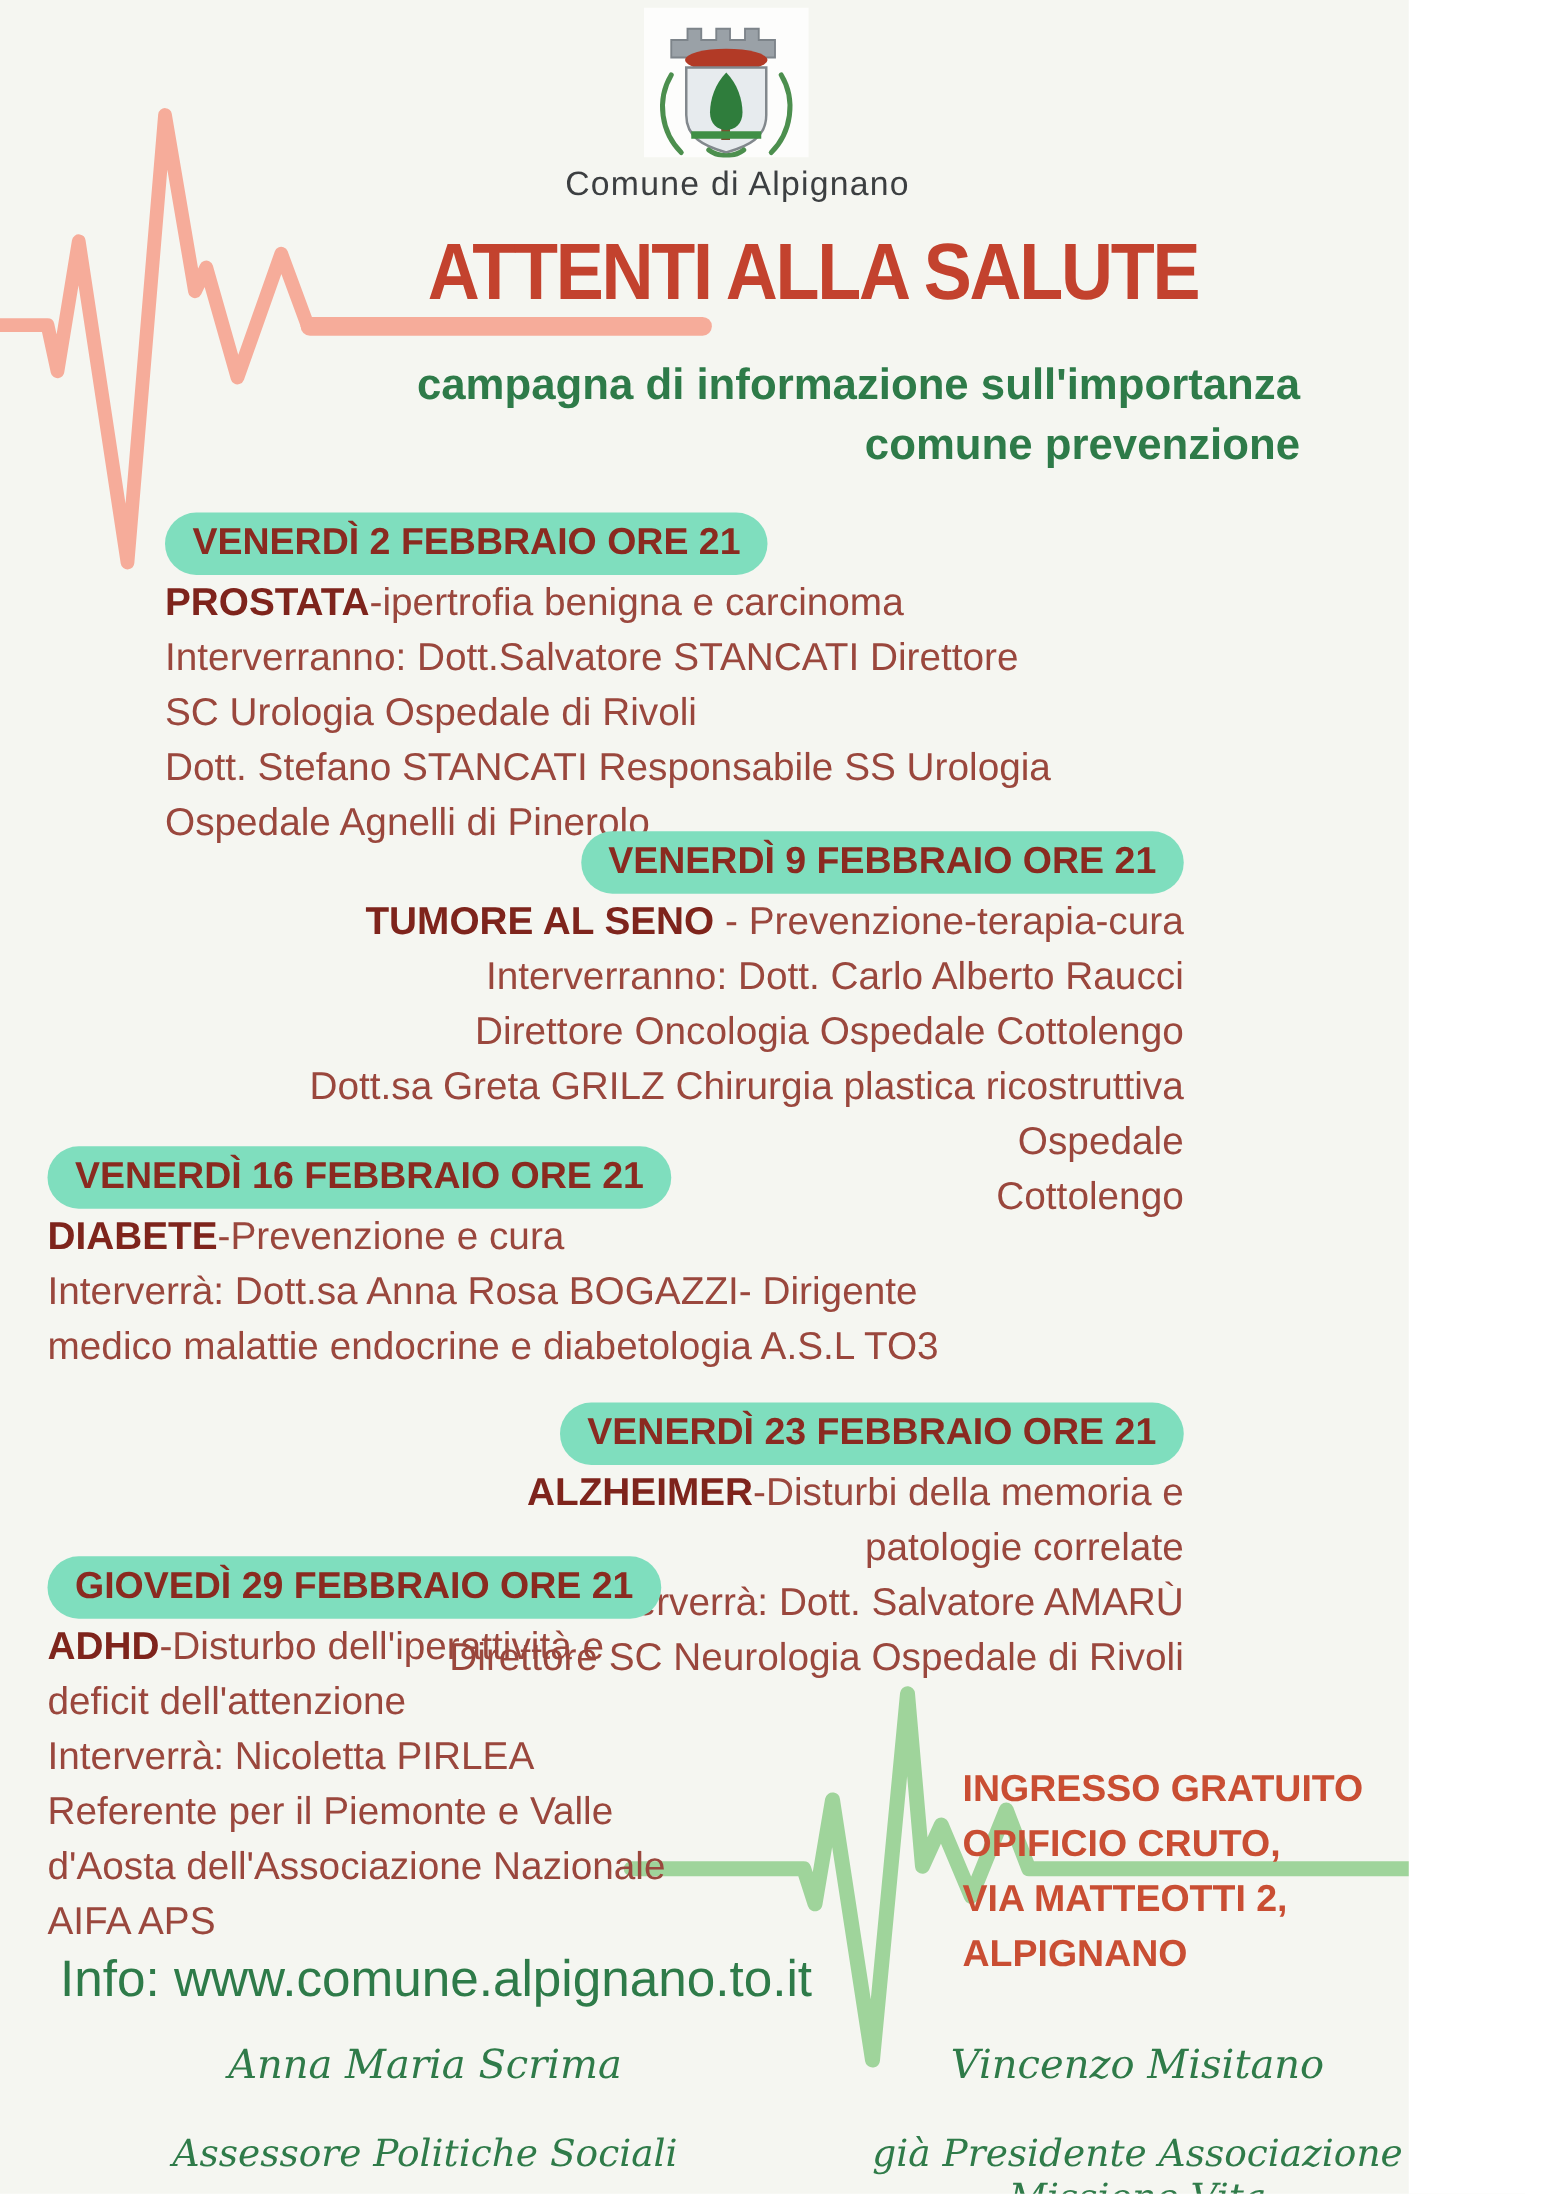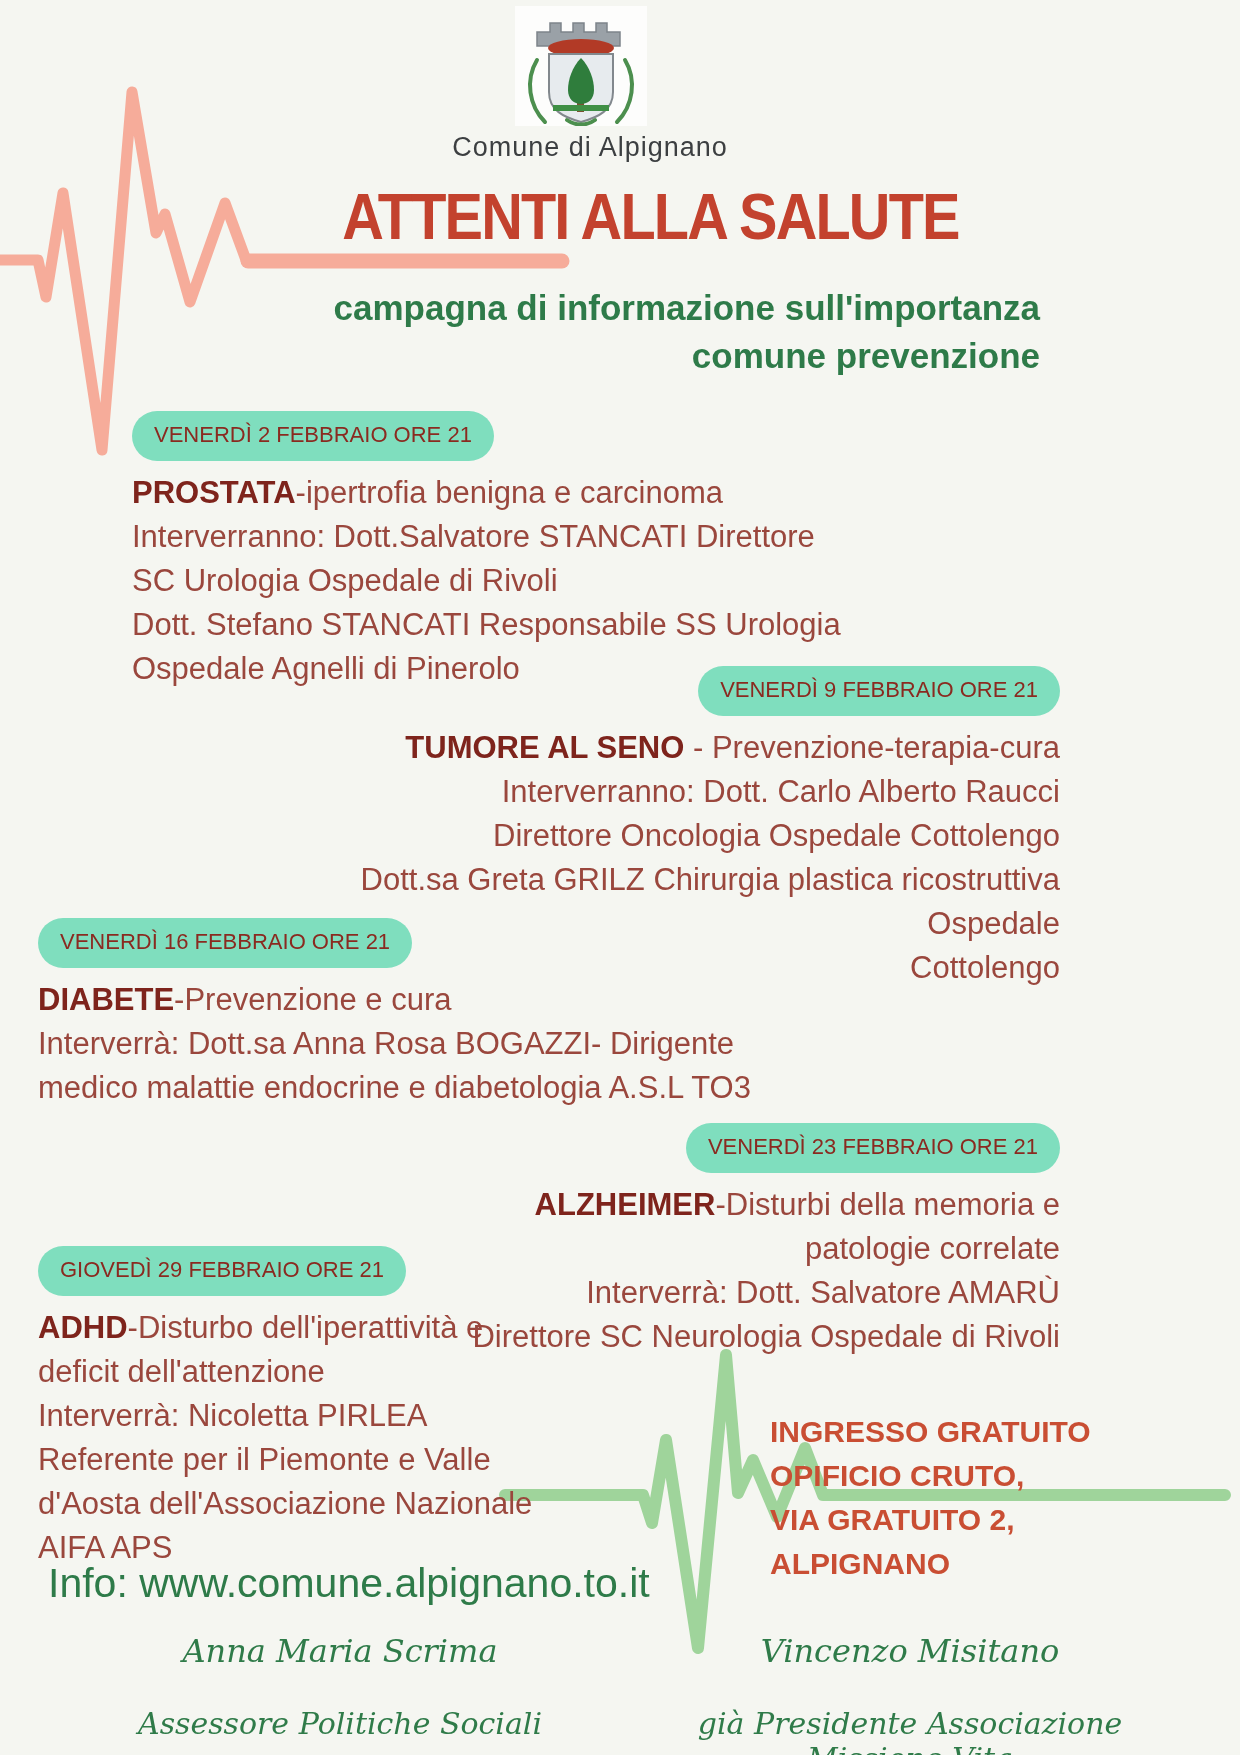--- a/index.html
+++ b/index.html
@@ -3,37 +3,37 @@
 <meta charset="utf-8">
 <style>
   :root{
     --bg:#f5f6f1; --salmon:#f6ac9a; --title-red:#c3422e; --green:#2e7b49;
     --mint:#7fdebe; --maroon:#9a473d; --maroon-dark:#7e241c; --pill-text:#8a2a20;
     --ekg-green:#9fd49b; --venue-red:#c94e33; --sig-green:#2f7b49; --ink:#3c3f41;
   }
   *{margin:0;padding:0;box-sizing:border-box;}
   html,body{width:1240px;}
   body{font-family:"Liberation Sans",sans-serif;background:#fff;}
-  .poster{position:relative;width:1240px;height:1755px;background:var(--bg);overflow:hidden;}
+  .poster{position:relative;width:1127px;height:1755px;background:var(--bg);overflow:hidden;}
   .ekg-svg{position:absolute;left:0;top:0;width:1240px;height:1755px;z-index:1;pointer-events:none;}
   .layer{position:absolute;z-index:2;}
 
   .logo{left:515px;top:6px;width:132px;height:120px;}
   .municipality{left:290px;top:132px;width:600px;text-align:center;font-size:27px;
     color:var(--ink);letter-spacing:1px;}
   .title{left:230px;top:180px;width:840px;text-align:center;}
   .title span{display:inline-block;transform:scaleX(.9);font-size:64px;font-weight:800;
     letter-spacing:-2px;color:var(--title-red);white-space:nowrap;}
   .subtitle{left:120px;top:284px;width:920px;text-align:right;font-size:35px;line-height:48px;
     font-weight:700;color:var(--green);}
 
   .event{font-size:31px;line-height:44px;color:var(--maroon);}
   .event .pill{display:inline-block;background:var(--mint);border-radius:26px;
-    padding:2px 22px 4px;font-size:22px;font-weight:400;color:var(--pill-text);
-    white-space:nowrap;margin-bottom:10px;}
+    padding:2px 22px 4px;font-size:30px;font-weight:700;color:var(--pill-text);
+    white-space:nowrap;}
   .event strong{font-weight:700;color:var(--maroon-dark);}
   .e1{left:132px;top:410px;width:740px;}
   .e2{right:180px;top:665px;width:840px;text-align:right;}
   .e3{left:38px;top:917px;width:740px;}
   .e4{right:180px;top:1122px;width:640px;text-align:right;}
   .e5{left:38px;top:1245px;width:540px;}
 
   .info-line{left:48px;top:1560px;width:700px;font-size:41px;color:var(--green);}
 
   .venue{left:770px;top:1410px;width:420px;font-size:30px;line-height:44px;
@@ -130,21 +130,21 @@
     <p>Referente per il Piemonte e Valle</p>
     <p>d'Aosta dell'Associazione Nazionale</p>
     <p>AIFA APS</p>
   </section>
 
   <div class="layer info-line">Info: www.comune.alpignano.to.it</div>
 
   <div class="layer venue">
     <div>INGRESSO GRATUITO</div>
     <div>OPIFICIO CRUTO,</div>
-    <div>VIA GRATUITO 2,</div>
+    <div>VIA MATTEOTTI 2,</div>
     <div>ALPIGNANO</div>
   </div>
 
   <div class="layer signature sig-left">
     <div class="sig-name">Anna Maria Scrima</div>
     <div class="sig-role">Assessore Politiche Sociali</div>
   </div>
 
   <div class="layer signature sig-right">
     <div class="sig-name">Vincenzo Misitano</div>

